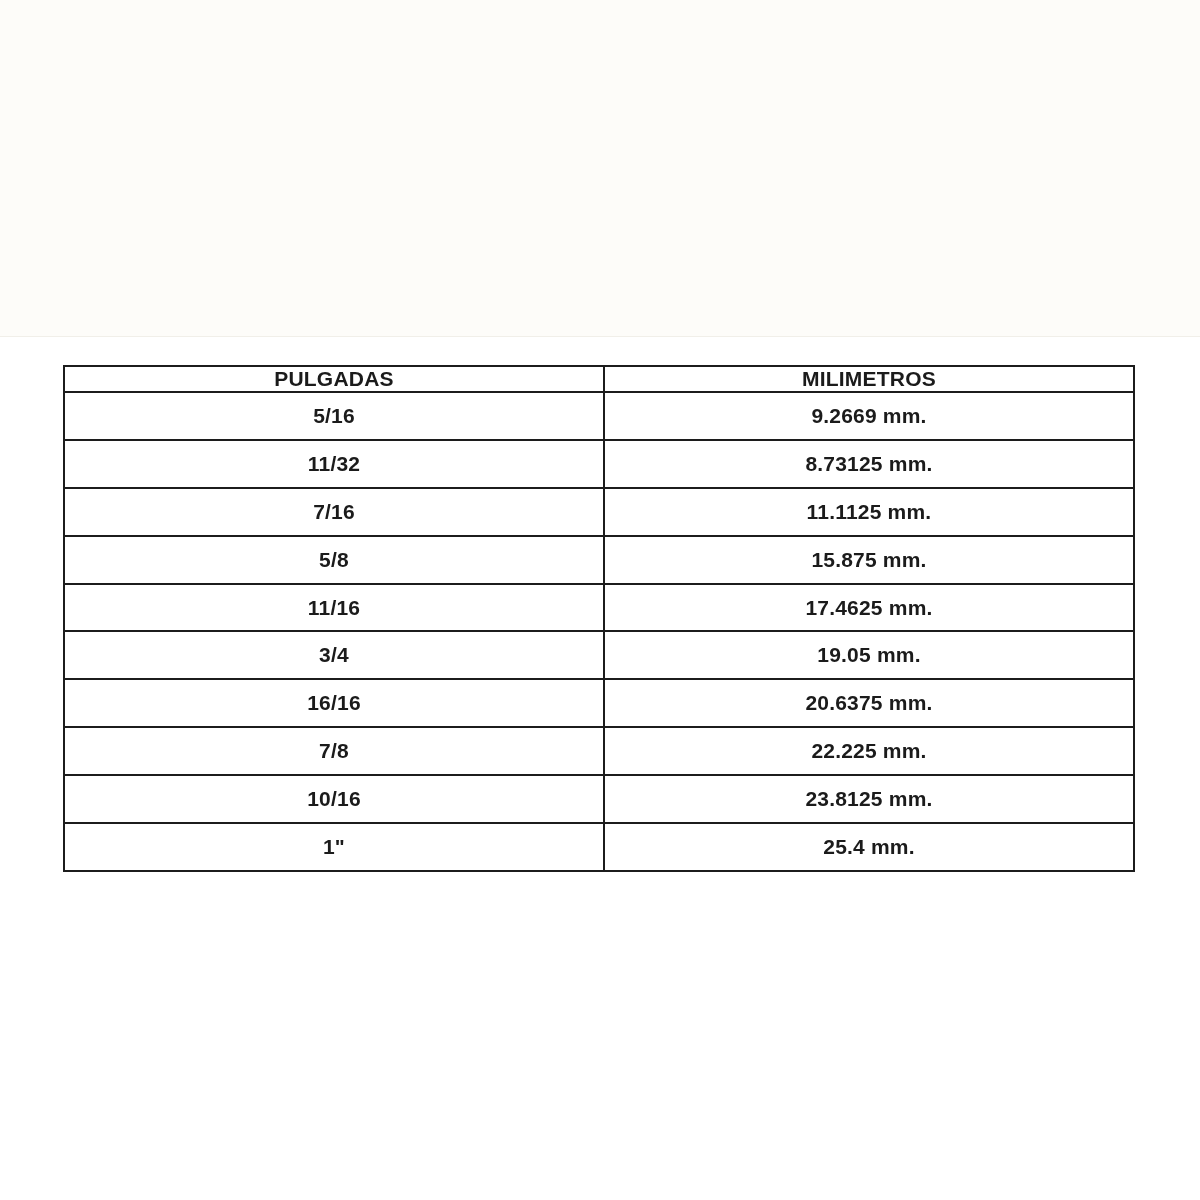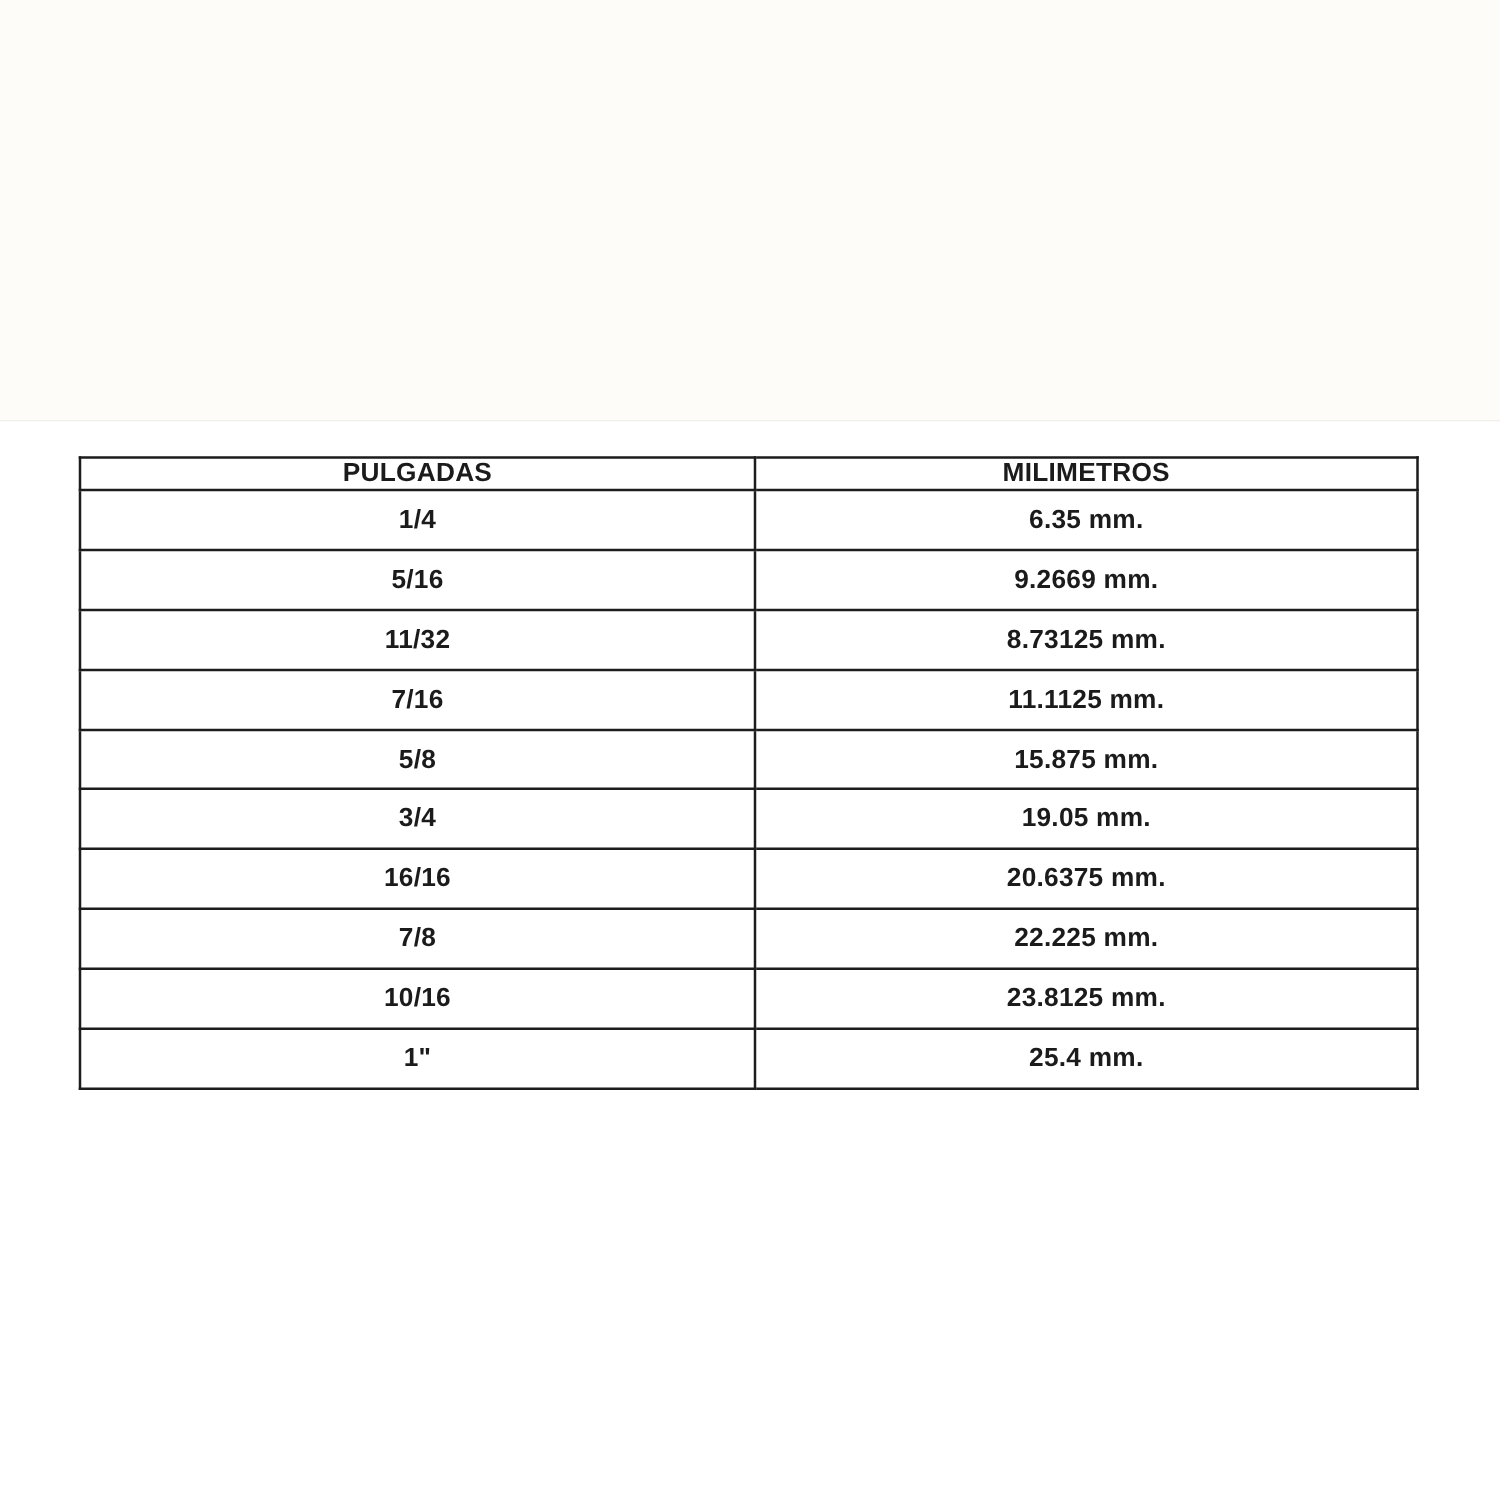--- a/index.html
+++ b/index.html
@@ -69,38 +69,38 @@
       <col class="c-right">
     </colgroup>
     <thead>
       <tr>
         <th>PULGADAS</th>
         <th>MILIMETROS</th>
       </tr>
     </thead>
     <tbody>
       <tr>
-        <td>1/4</td>
-        <td>6.35 mm.</td>
-      </tr>
-      <tr>
         <td>5/16</td>
         <td>9.2669 mm.</td>
       </tr>
       <tr>
         <td>11/32</td>
         <td>8.73125 mm.</td>
       </tr>
       <tr>
         <td>7/16</td>
         <td>11.1125 mm.</td>
       </tr>
       <tr>
         <td>5/8</td>
         <td>15.875 mm.</td>
+      </tr>
+      <tr>
+        <td>11/16</td>
+        <td>17.4625 mm.</td>
       </tr>
       <tr>
         <td>3/4</td>
         <td>19.05 mm.</td>
       </tr>
       <tr>
         <td>16/16</td>
         <td>20.6375 mm.</td>
       </tr>
       <tr>

